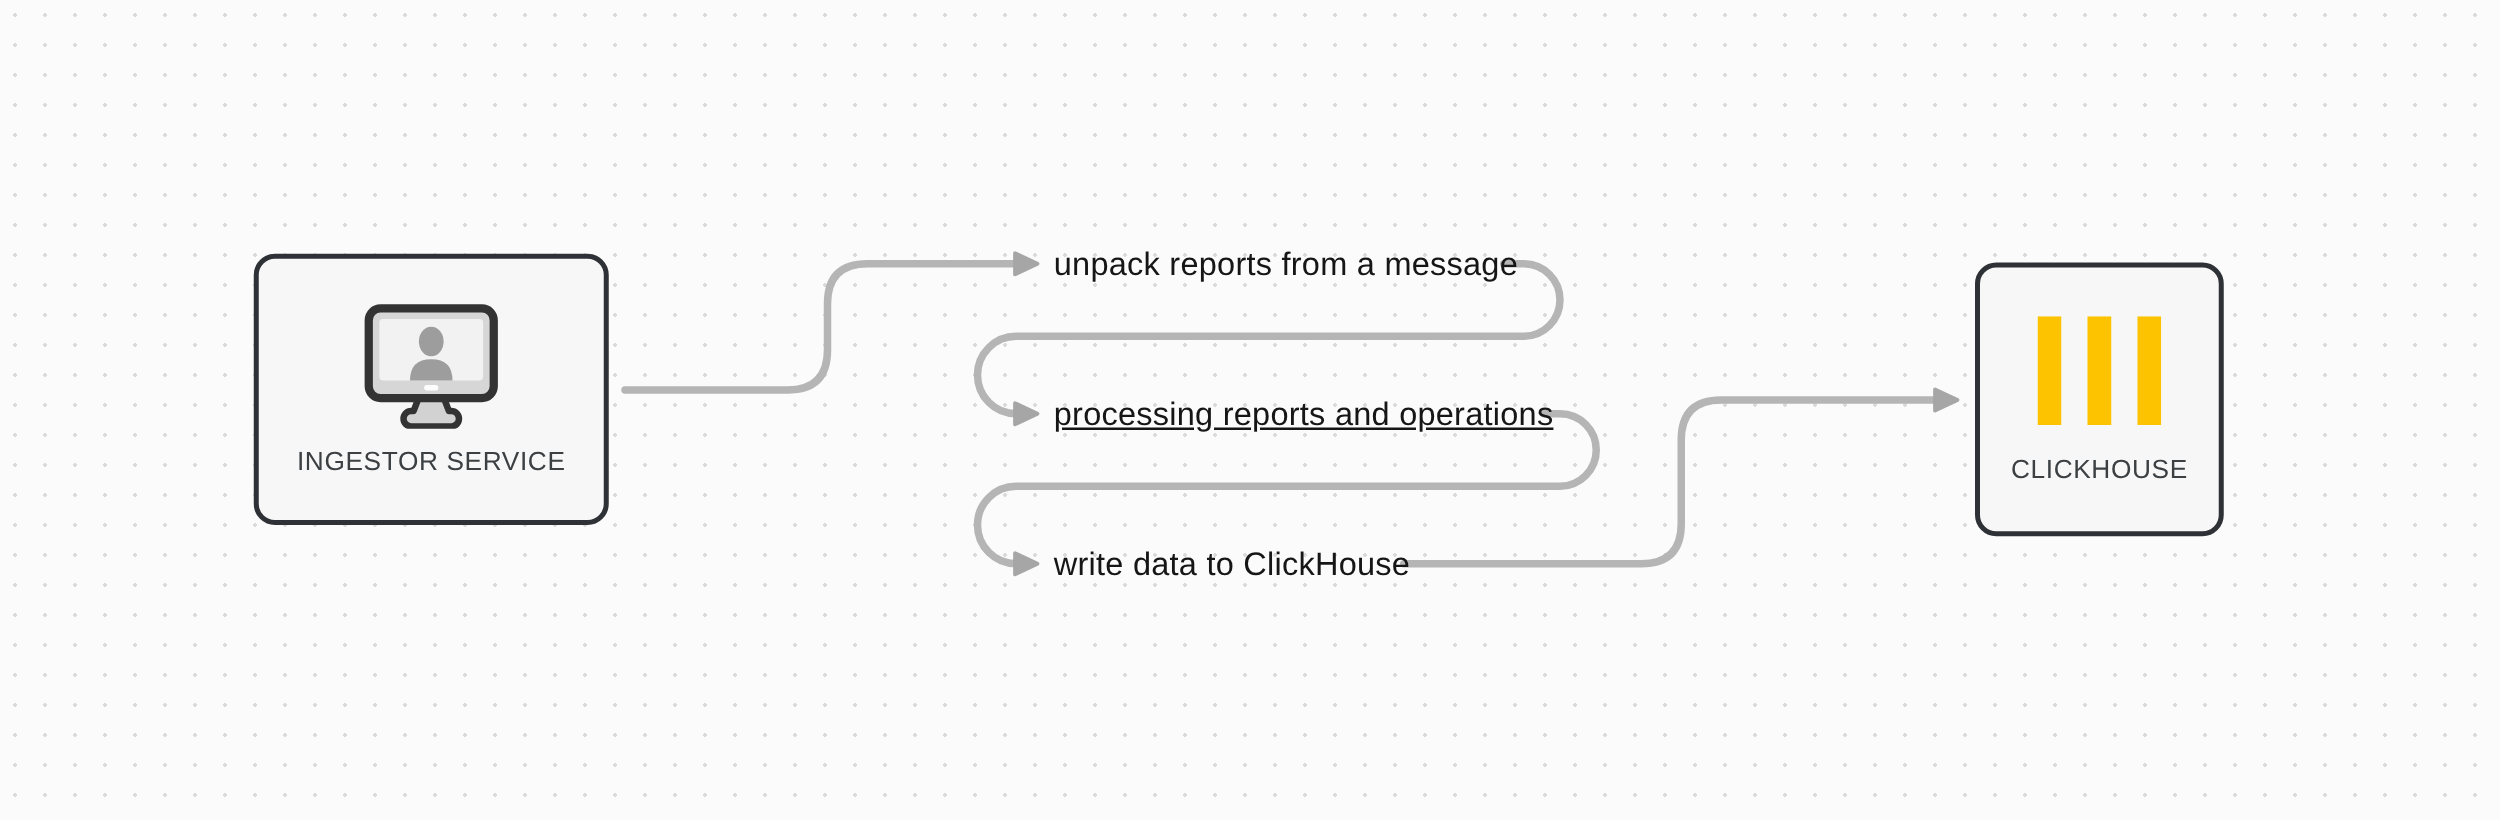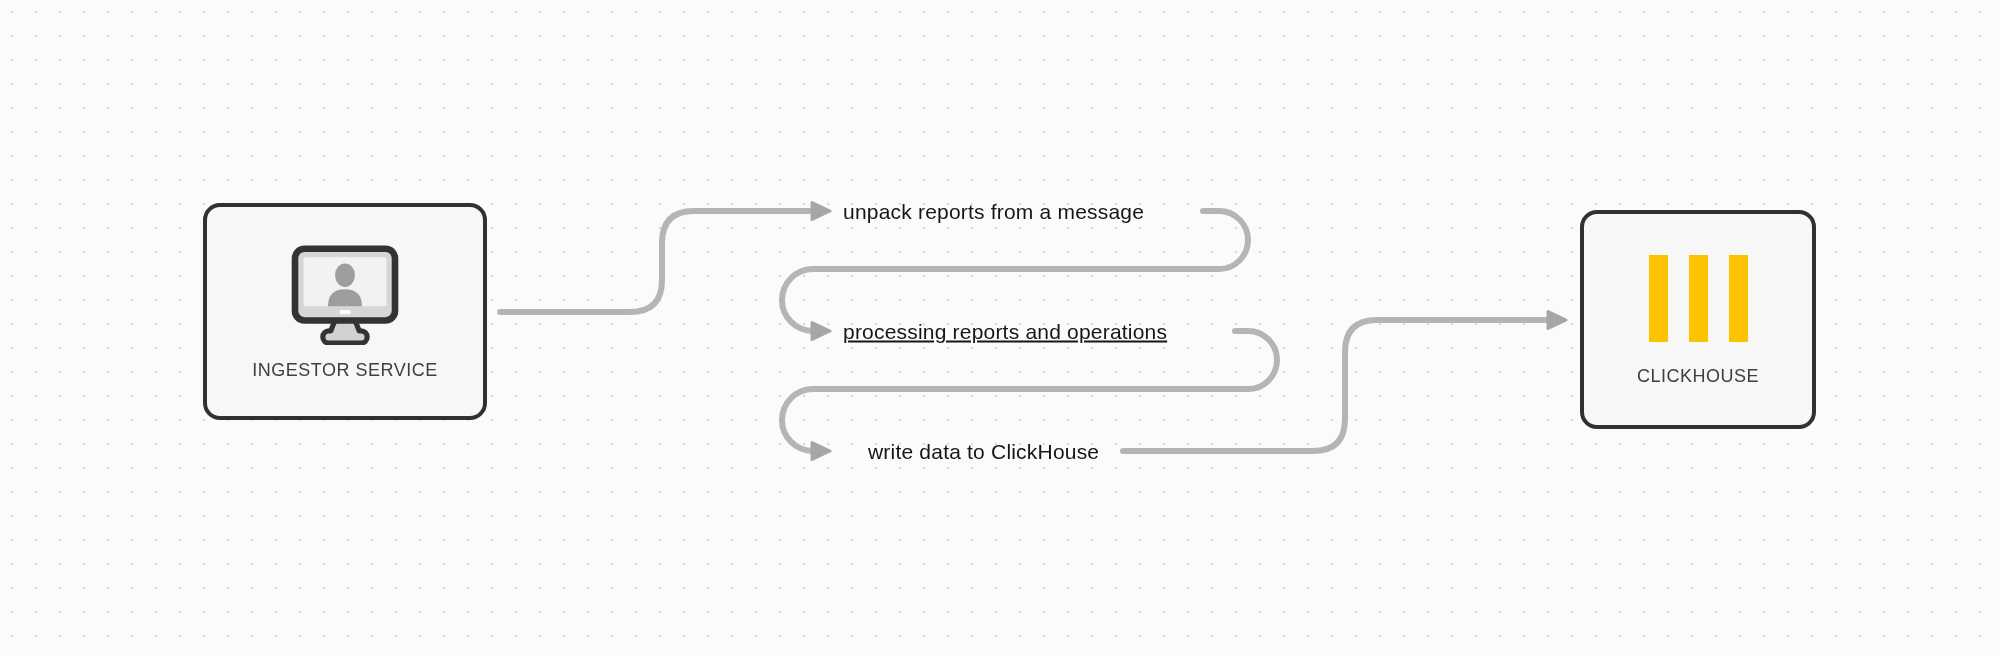--- a/index.html
+++ b/index.html
@@ -37,44 +37,44 @@
   }
   .node-ingestor {
     left: 203px;
     top: 203px;
     width: 284px;
     height: 217px;
   }
   .node-clickhouse {
     left: 1580px;
     top: 210px;
-    width: 236px;
+    width: 199px;
     height: 219px;
   }
   .node-label {
     color: #3c4043;
-    font-size: 18px;
+    font-size: 21px;
     letter-spacing: 0.5px;
     line-height: 1;
     white-space: nowrap;
   }
   .node-ingestor .node-label { margin-top: 16px; }
   .node-clickhouse .node-label { margin-top: 25px; }
   .step-label {
     position: absolute;
     transform: translateY(-50%);
     color: #161616;
-    font-size: 21px;
+    font-size: 26px;
     letter-spacing: 0.2px;
     line-height: 1;
     white-space: nowrap;
   }
   .step-1 { left: 843px; top: 211px; }
   .step-2 { left: 843px; top: 331px; text-decoration: underline; }
-  .step-3 { left: 843px; top: 451px; margin-left: 25px; }
+  .step-3 { left: 843px; top: 451px; }
 </style>
 </head>
 <body>
 
 <div class="canvas">
 
   <svg class="connector-layer" viewBox="0 0 2000 656" xmlns="http://www.w3.org/2000/svg">
     <g fill="none" stroke-width="6" stroke-linecap="round" stroke-linejoin="round">
       <path d="M500 312 H630 Q662 312 662 280 V243 Q662 211 694 211 H812" stroke="#b5b5b5"></path>
       <path d="M1203 211 H1219 A29 29 0 0 1 1219 269 H813 A31 31 0 0 0 813 331 H812" stroke="#b5b5b5"></path>

